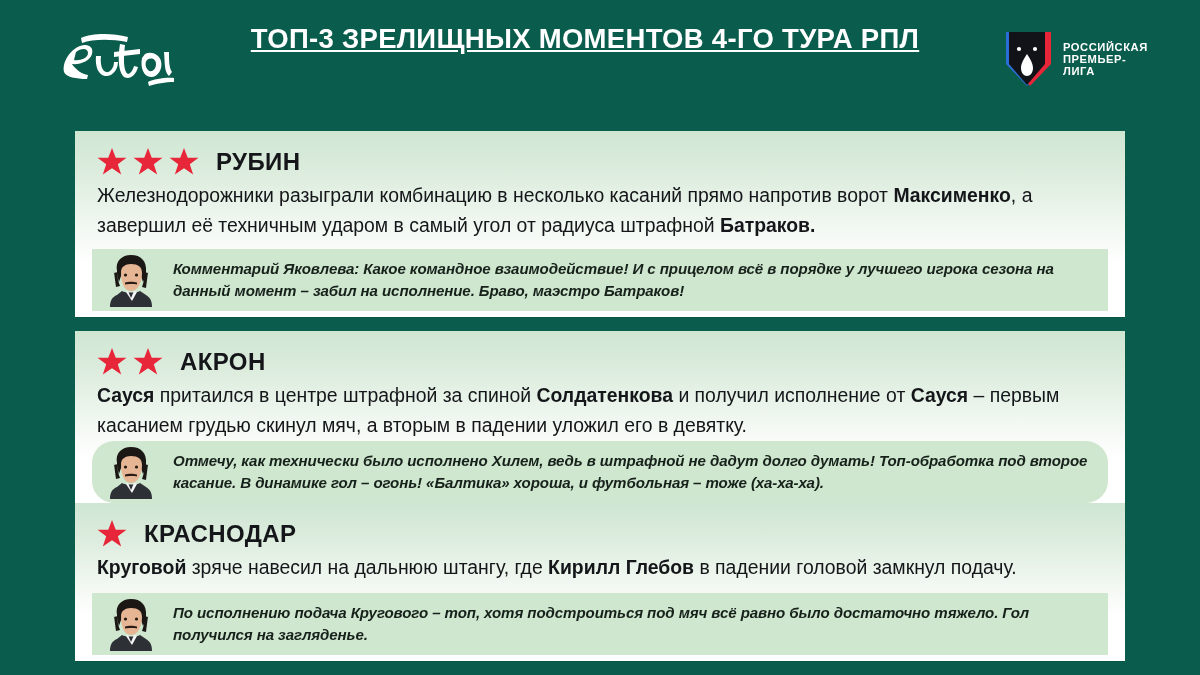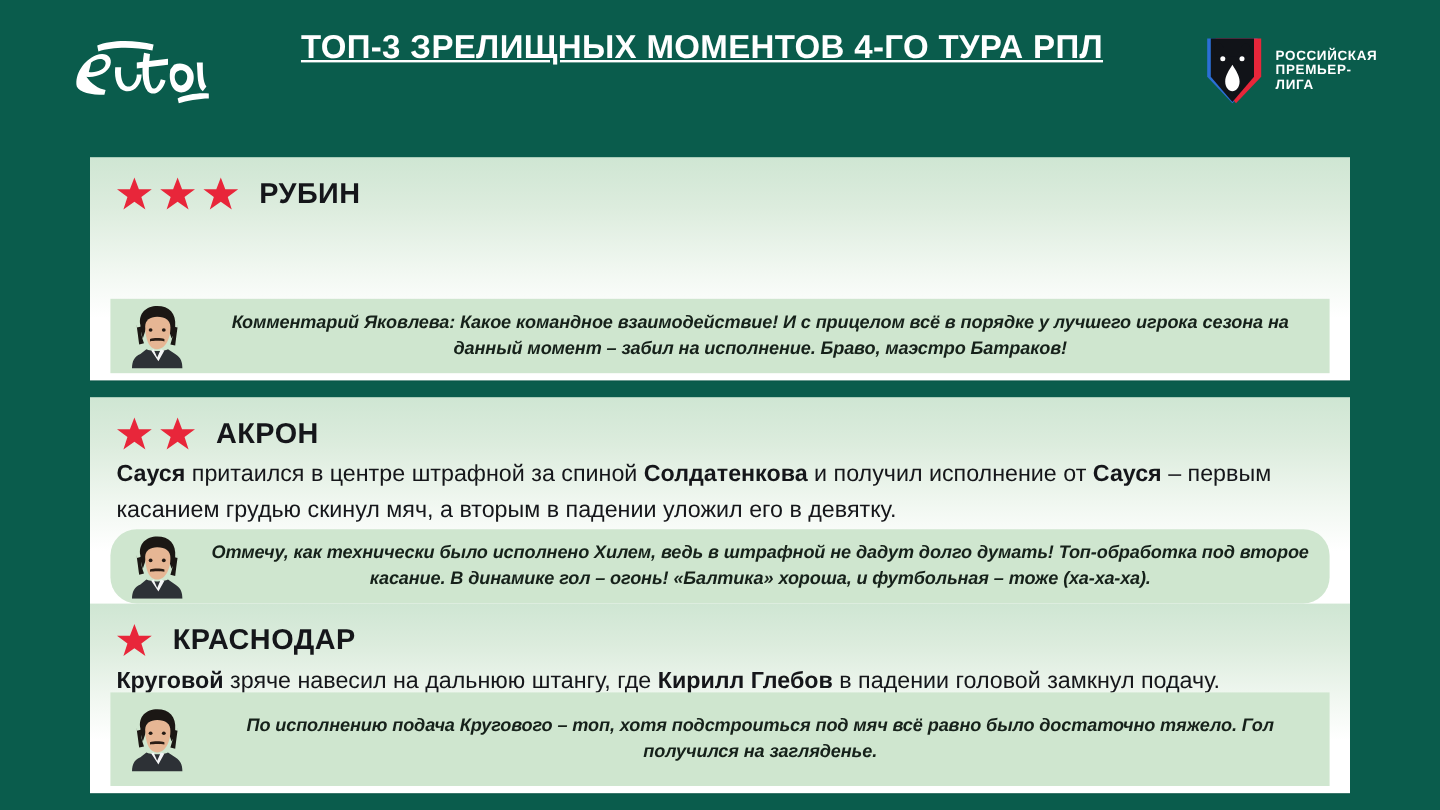--- a/index.html
+++ b/index.html
@@ -109,25 +109,24 @@
 
   
   .comment {
     position:absolute;
     left:17px; right:17px;
     background:#cfe6cf;
     display:flex;
     align-items:center;
     padding:6px 14px 6px 10px;
     gap:13px;
-    text-align:center;
   }
   .c1 { bottom:6px; height:62px; }
   .c2 { bottom:6px; height:62px;border-radius:22px; }
-  .c3 { bottom:6px; height:78px;margin-top:28px; }
+  .c3 { bottom:6px; height:62px;margin-top:28px; }
 
   .avatar { width:58px; height:54px; flex:none; }
   .avatar svg { display:block; }
 
   .comment-text {
     font-size:15.1px;
     line-height:22.5px;
     font-style:italic;
     font-weight:bold;
     color:#16211a;
@@ -189,20 +188,21 @@
             </svg>
           <svg class="star" viewBox="0 0 32 31">
               <path d="M16 1 L20 11.5 L31.5 11.5 L22.2 18.4 L25.8 29.5 L16 22.6 L6.2 29.5 L9.8 18.4 L0.5 11.5 L12 11.5 Z" fill="#e8263a"></path>
             </svg>
           <svg class="star" viewBox="0 0 32 31">
               <path d="M16 1 L20 11.5 L31.5 11.5 L22.2 18.4 L25.8 29.5 L16 22.6 L6.2 29.5 L9.8 18.4 L0.5 11.5 L12 11.5 Z" fill="#e8263a"></path>
             </svg>
         </div>
         <div class="team-name">РУБИН</div>
       </div>
+      <div class="card-body"><span>Железнодорожники разыграли комбинацию в несколько касаний прямо напротив ворот </span><b>Максименко</b><span>, а завершил её техничным ударом в самый угол от радиуса штрафной </span><b>Батраков.</b></div>
 
       <div class="comment c1">
         <div class="avatar">
           <svg width="58" height="54" viewBox="0 0 58 54" aria-hidden="true">
             <rect width="58" height="54" fill="#cfe6cf"></rect>
             <path d="M15 18 C13 8, 20 2, 29 2 C39 2, 45 8, 44 19 C44 24, 42 27, 41 29 L38 20 L20 20 L17 29 C16 26, 15 22, 15 18 Z" fill="#1b1714"></path>
             <path d="M12 20 C11 12, 13 26, 14 34 L18 33 C16 28, 15 23, 16 19 Z" fill="#1b1714"></path>
             <path d="M46 20 C47 12, 45 27, 44 35 L40 34 C42 28, 43 23, 42 19 Z" fill="#1b1714"></path>
             <path d="M19 19 C19 14, 23 11, 29 11 C36 11, 40 14, 40 20 C40 29, 36 38, 29 38 C22 38, 19 29, 19 19 Z" fill="#e6b694"></path>
             <ellipse cx="23.5" cy="22" rx="1.6" ry="1.5" fill="#241a14"></ellipse>

